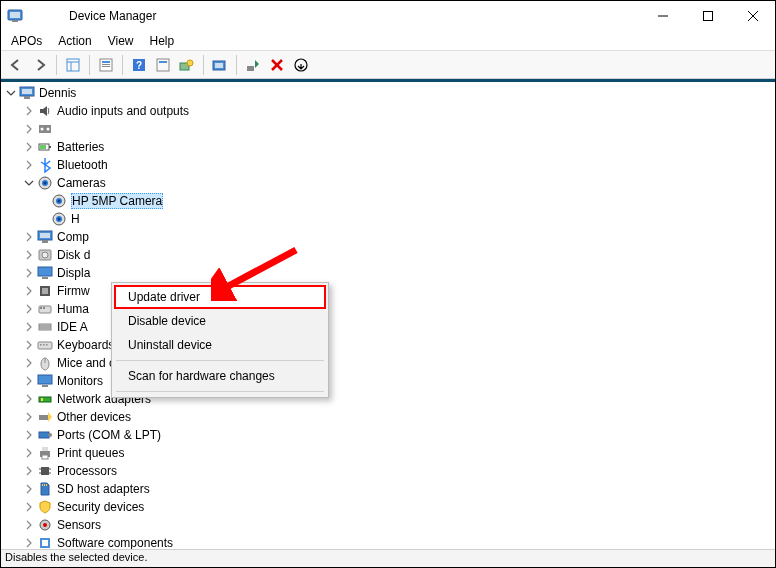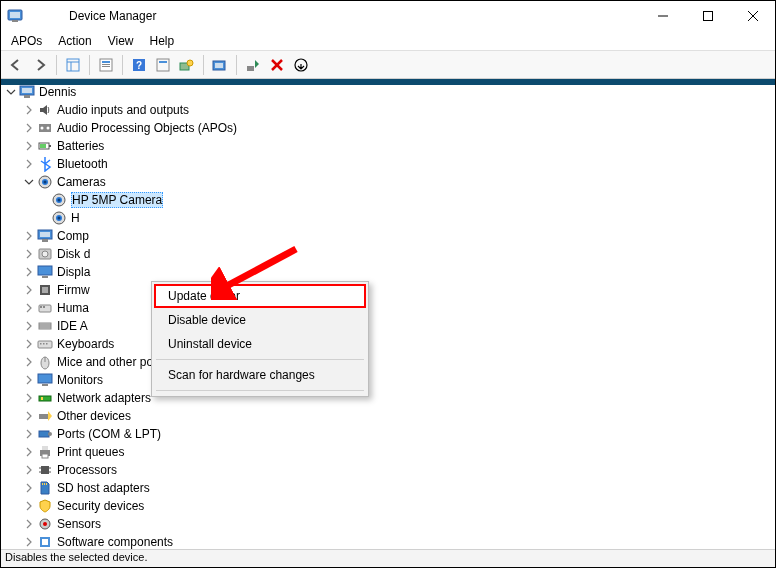--- a/index.html
+++ b/index.html
@@ -50,22 +50,21 @@
   }
   .tbtn {
     width: 22px; height: 22px;
     display: flex; align-items: center; justify-content: center;
     border: 1px solid transparent;
   }
   .tsep { width: 1px; height: 20px; background: #ccc; margin: 0 3px; }
   
   .tree-wrap {
     flex: 1; display: flex; overflow: hidden;
-    border-top: 6px solid #0c4a6e;
-    align-items: center;
+    border-top: 3px solid #0c4a6e;
   }
   .tree {
     flex: 1; overflow-y: scroll; overflow-x: hidden;
     padding: 2px 0 2px 4px;
     position: relative;
   }
   .node { display: flex; align-items: center; height: 18px; white-space: nowrap; }
   .exp {
     width: 12px; height: 12px; margin-right: 2px;
     display: flex; align-items: center; justify-content: center;
@@ -81,21 +80,20 @@
   
   .ctx {
     position: absolute;
     left: 110px; top: 200px;
     width: 218px;
     background: #f2f2f2;
     border: 1px solid #bcbcbc;
     box-shadow: 3px 3px 6px rgba(0,0,0,0.25);
     padding: 2px;
     z-index: 10;
-    margin-left: 40px;
   }
   .ctx-item {
     padding: 5px 14px;
     font-size: 12px;
   }
   .ctx-item.highlight {
     border: 2px solid #ff0000;
     padding: 3px 12px;
     background: #fff;
   }
@@ -268,21 +266,20 @@
           <span class="exp">
             <svg width="10" height="10">
               <path d="M3 1 L7 5 L3 9" fill="none" stroke="#888" stroke-width="1.2"></path>
             </svg>
           </span>
           <svg class="ico" viewBox="0 0 16 16">
             <rect x="2" y="4" width="12" height="8" fill="#888"></rect>
             <circle cx="5" cy="8" r="1.5" fill="#fff"></circle>
             <circle cx="11" cy="8" r="1.5" fill="#fff"></circle>
           </svg>
-          <span class="label">Audio Processing Objects (APOs)</span>
         </div>
         <div class="node">
           <span class="indent" style="width:18px"></span>
           <span class="exp">
             <svg width="10" height="10">
               <path d="M3 1 L7 5 L3 9" fill="none" stroke="#888" stroke-width="1.2"></path>
             </svg>
           </span>
           <svg class="ico" viewBox="0 0 16 16">
             <rect x="2" y="5" width="10" height="6" fill="none" stroke="#555"></rect>

